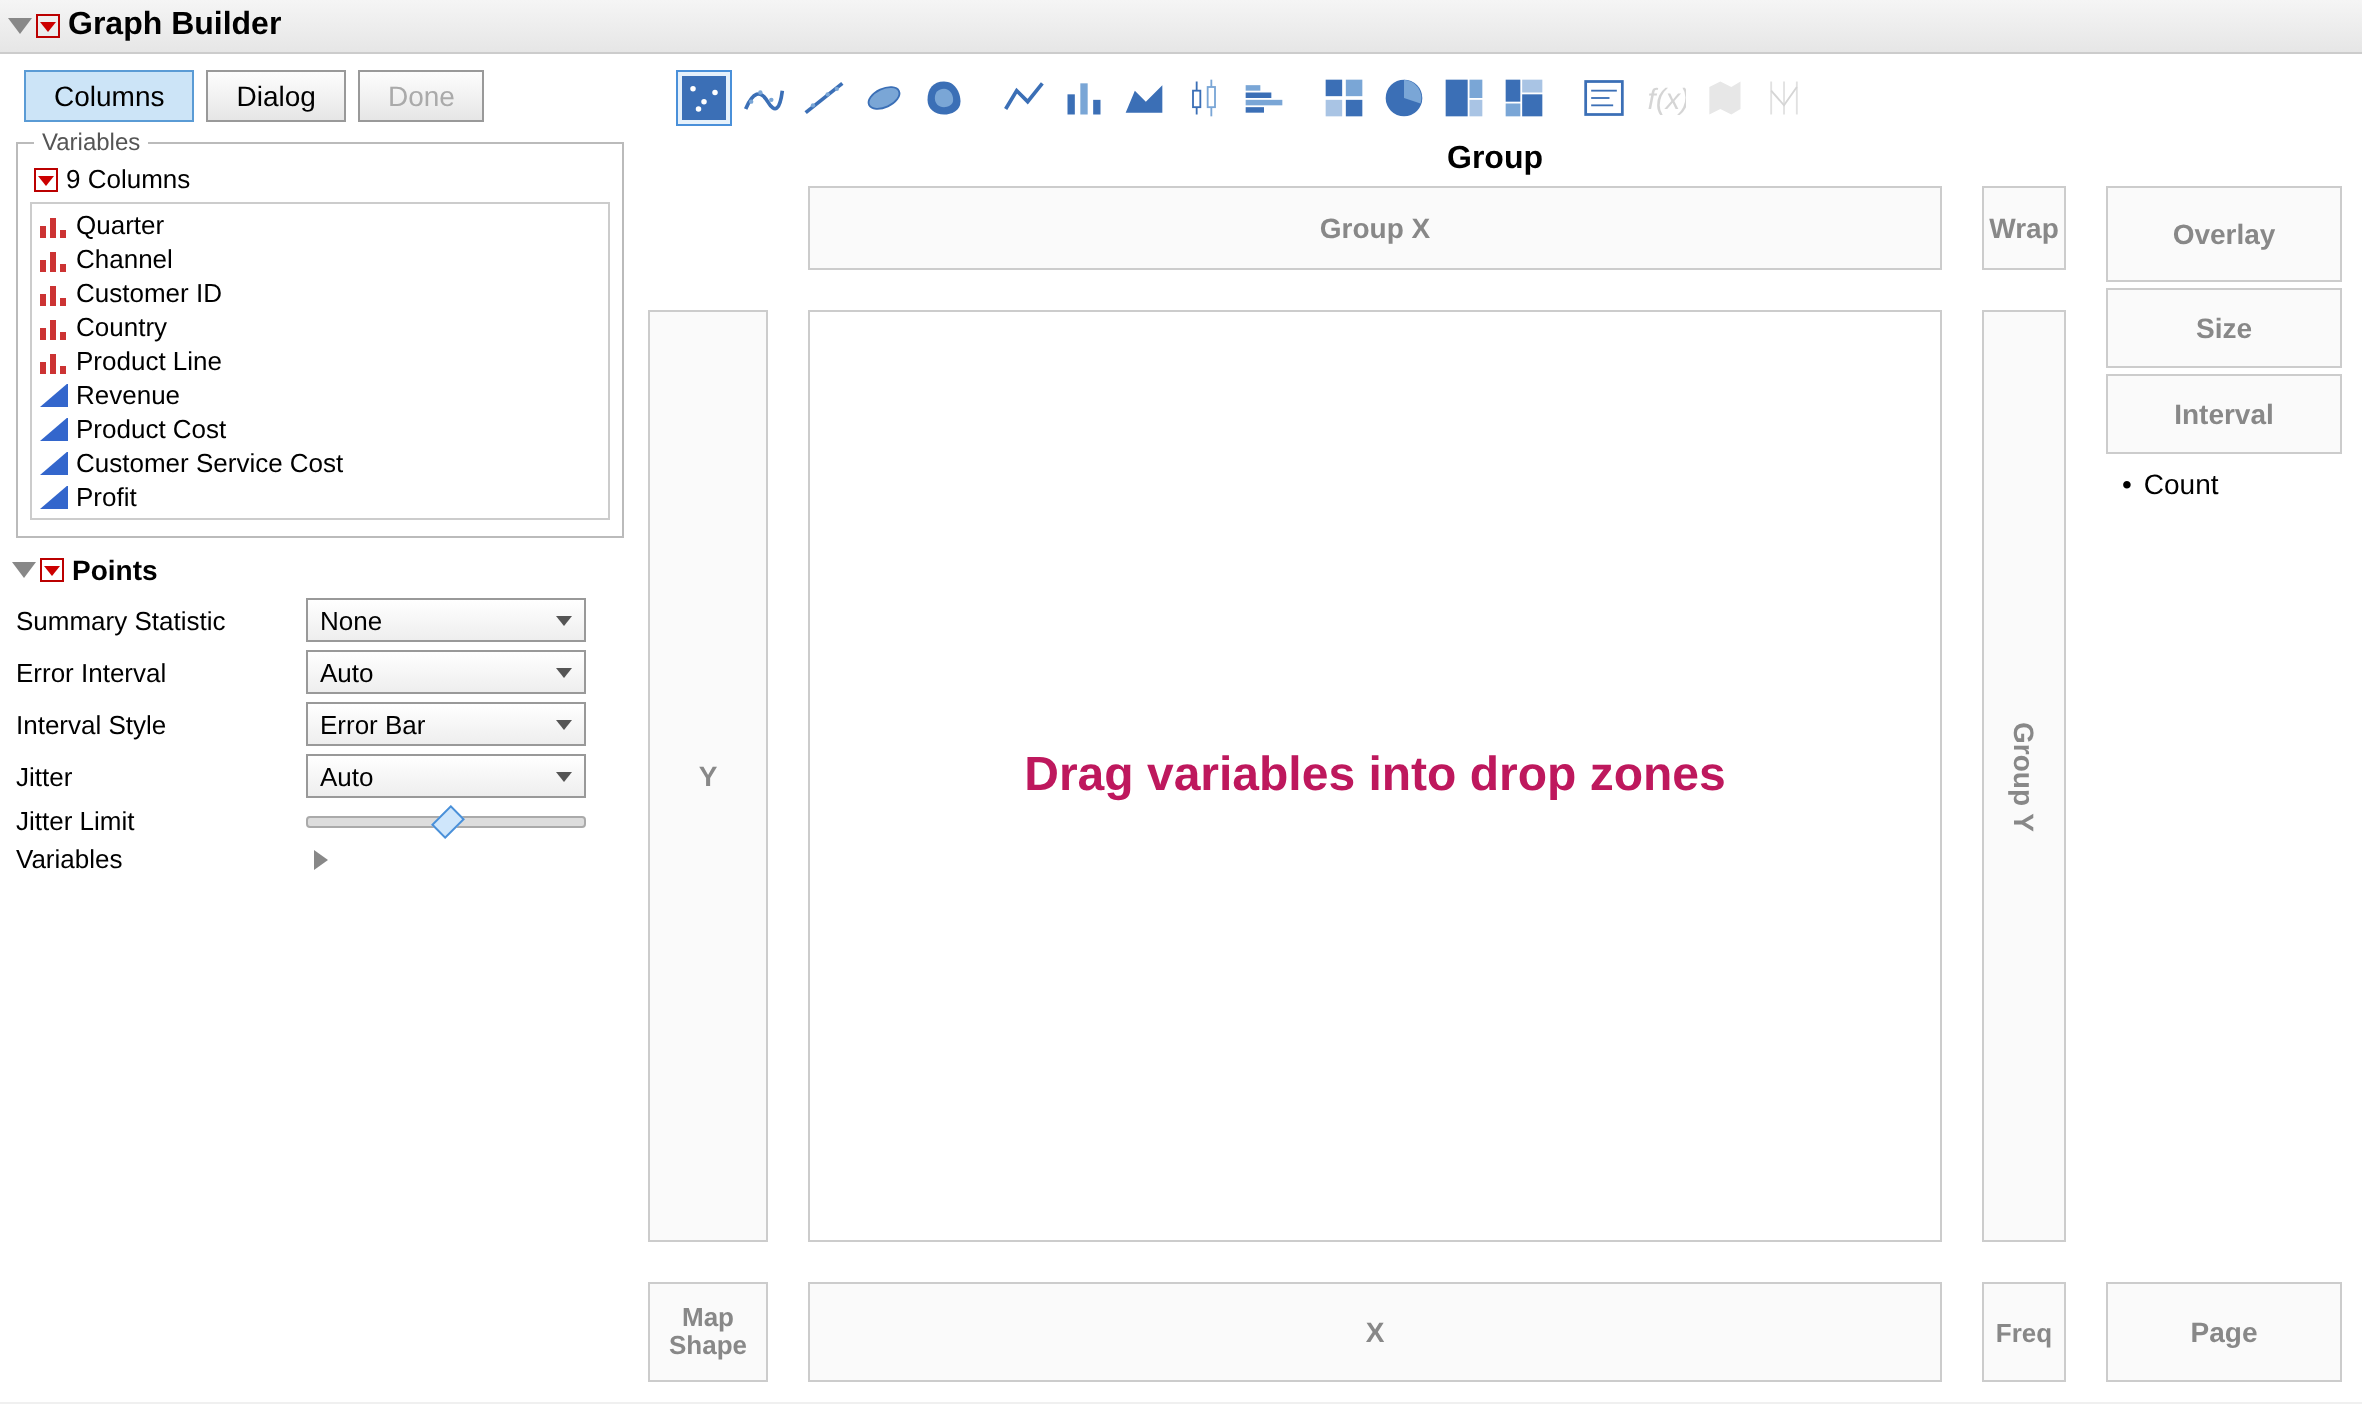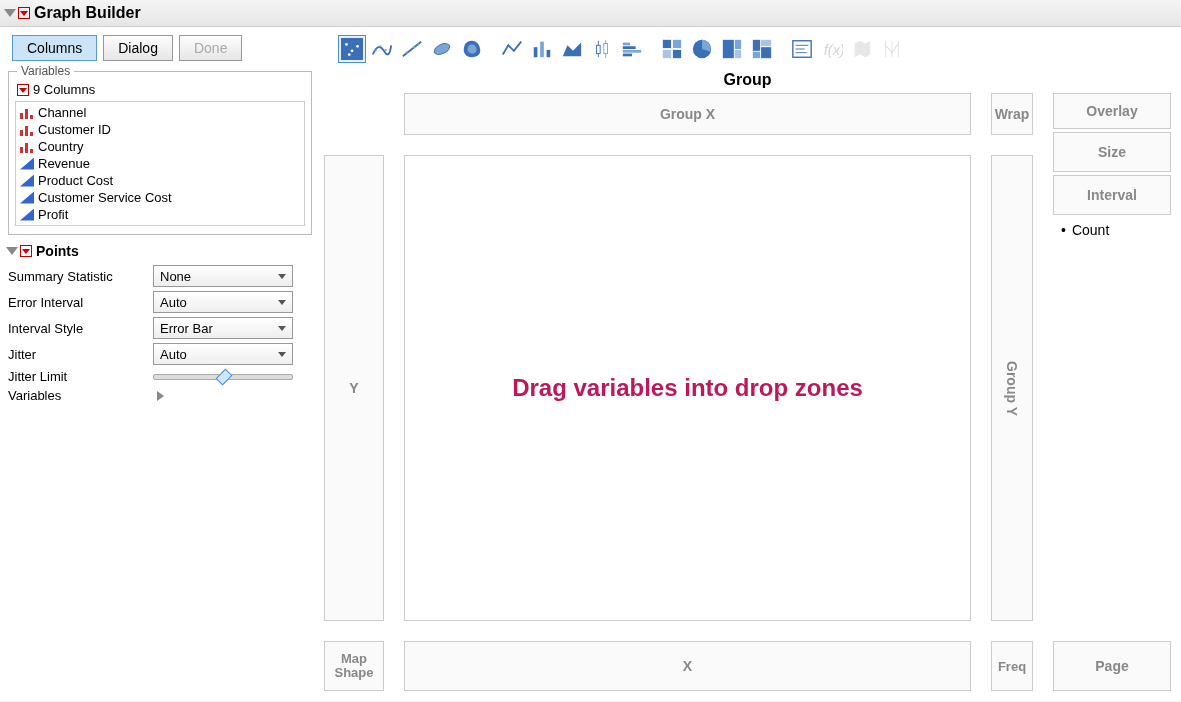--- a/index.html
+++ b/index.html
@@ -116,29 +116,37 @@
 
     <div class="fieldset">
       <div class="fieldset-legend">Variables</div>
       <div class="cols-head">
         <span class="red-menu"></span>
         <span>9 Columns</span>
       </div>
       <div class="col-list" id="col-list">
           <div class="col-item">
             <span class="nom-icon"></span>
+            <span>Quarter</span>
+          </div>
+          <div class="col-item">
+            <span class="nom-icon"></span>
             <span>Channel</span>
           </div>
           <div class="col-item">
             <span class="nom-icon"></span>
             <span>Customer ID</span>
           </div>
           <div class="col-item">
             <span class="nom-icon"></span>
             <span>Country</span>
+          </div>
+          <div class="col-item">
+            <span class="nom-icon"></span>
+            <span>Product Line</span>
           </div>
           <div class="col-item">
             <span class="cont-icon"></span>
             <span>Revenue</span>
           </div>
           <div class="col-item">
             <span class="cont-icon"></span>
             <span>Product Cost</span>
           </div>
           <div class="col-item">
@@ -333,21 +341,21 @@
     </div>
 
     <div class="canvas-title">Group</div>
 
     <div class="canvas-grid">
 
       <div style="grid-column:1;grid-row:1;"></div>
       <div class="dz" style="grid-column:2;grid-row:1;">Group X</div>
       <div class="dz" style="grid-column:3;grid-row:1;">Wrap</div>
       <div class="overlay-cell" style="grid-column:4;grid-row:1 / span 2;">
-        <div class="dz" style="height:36px">Overlay</div>
+        <div class="dz" style="height:48px">Overlay</div>
         <div class="dz" style="height:40px">Size</div>
         <div class="dz" style="height:40px">Interval</div>
         <div class="legend">
           <div class="legend-item">Count</div>
         </div>
       </div>
 
       <div class="dz" style="grid-column:1;grid-row:2;">Y</div>
       <div class="dz main-plot" style="grid-column:2;grid-row:2;">Drag variables into drop zones</div>
       <div class="dz vtext" style="grid-column:3;grid-row:2;">Group Y</div>

